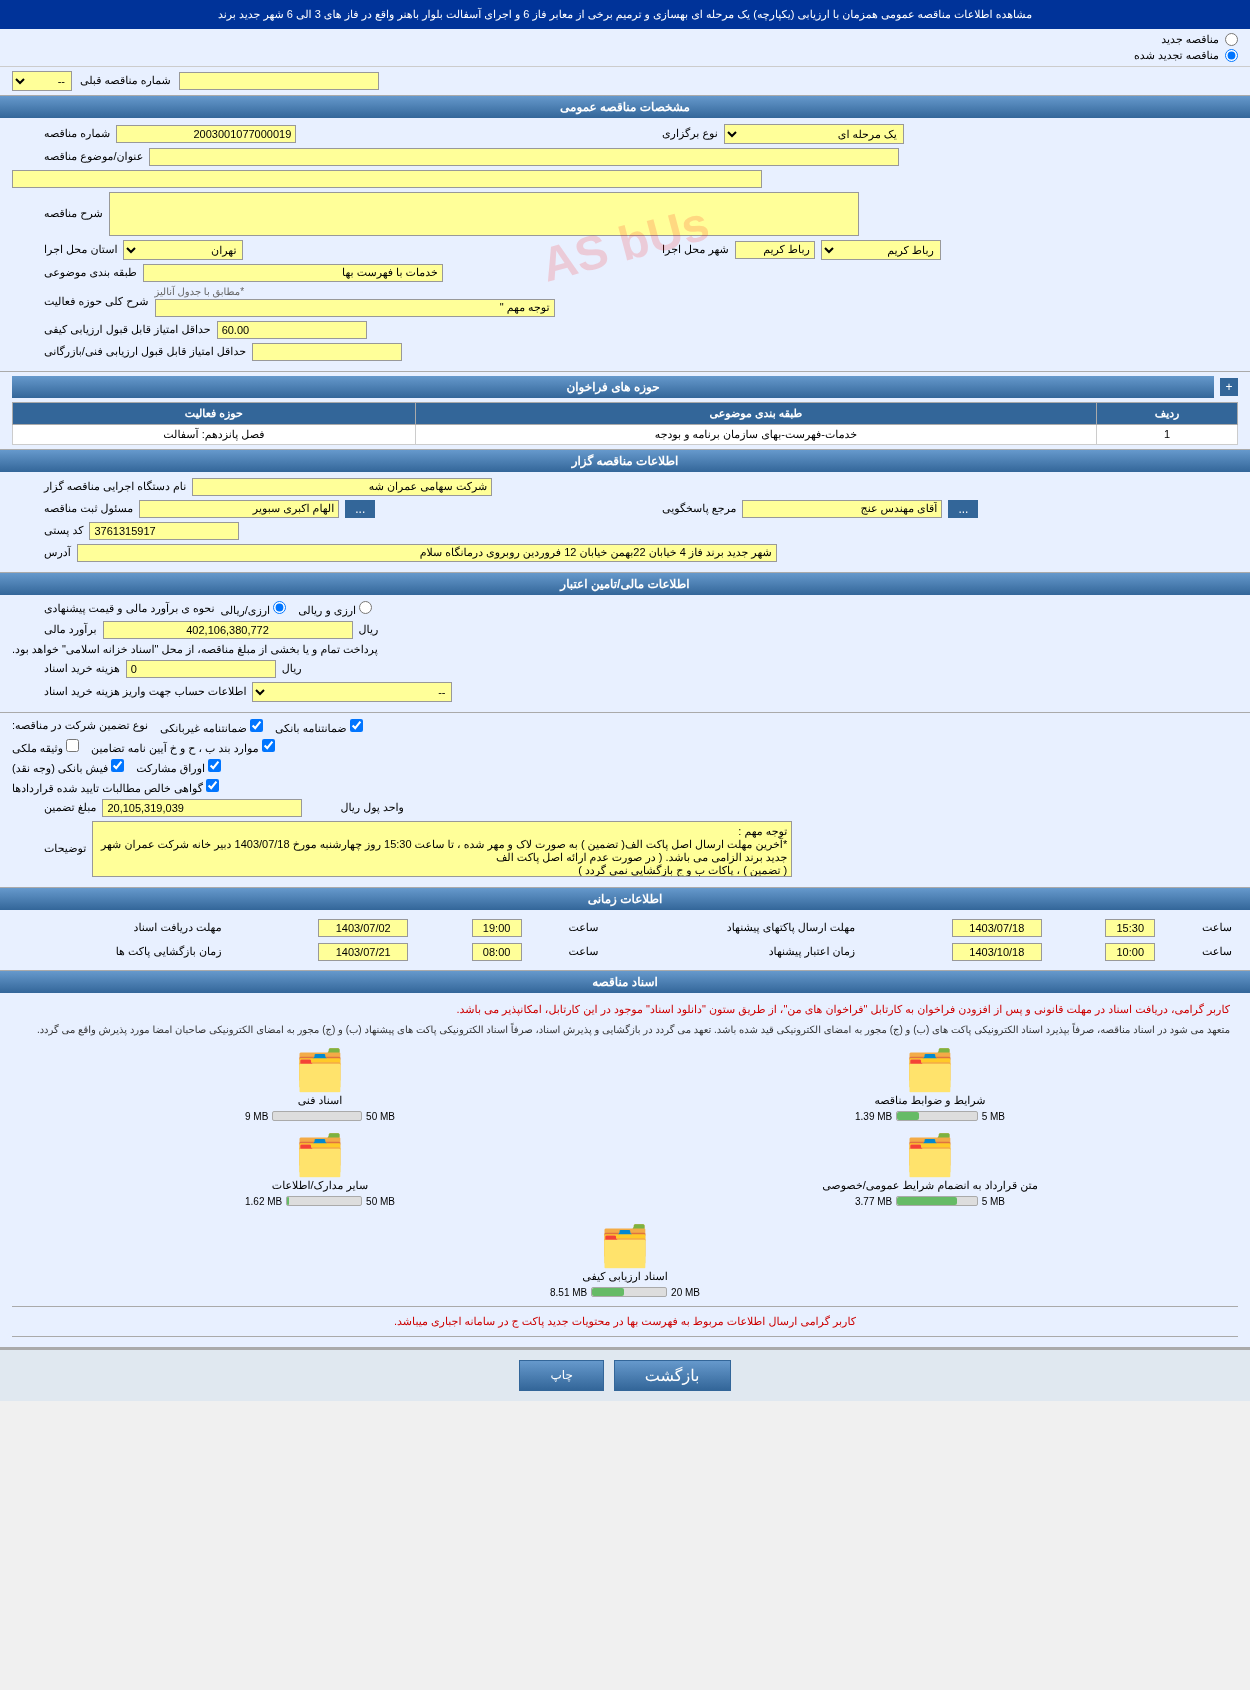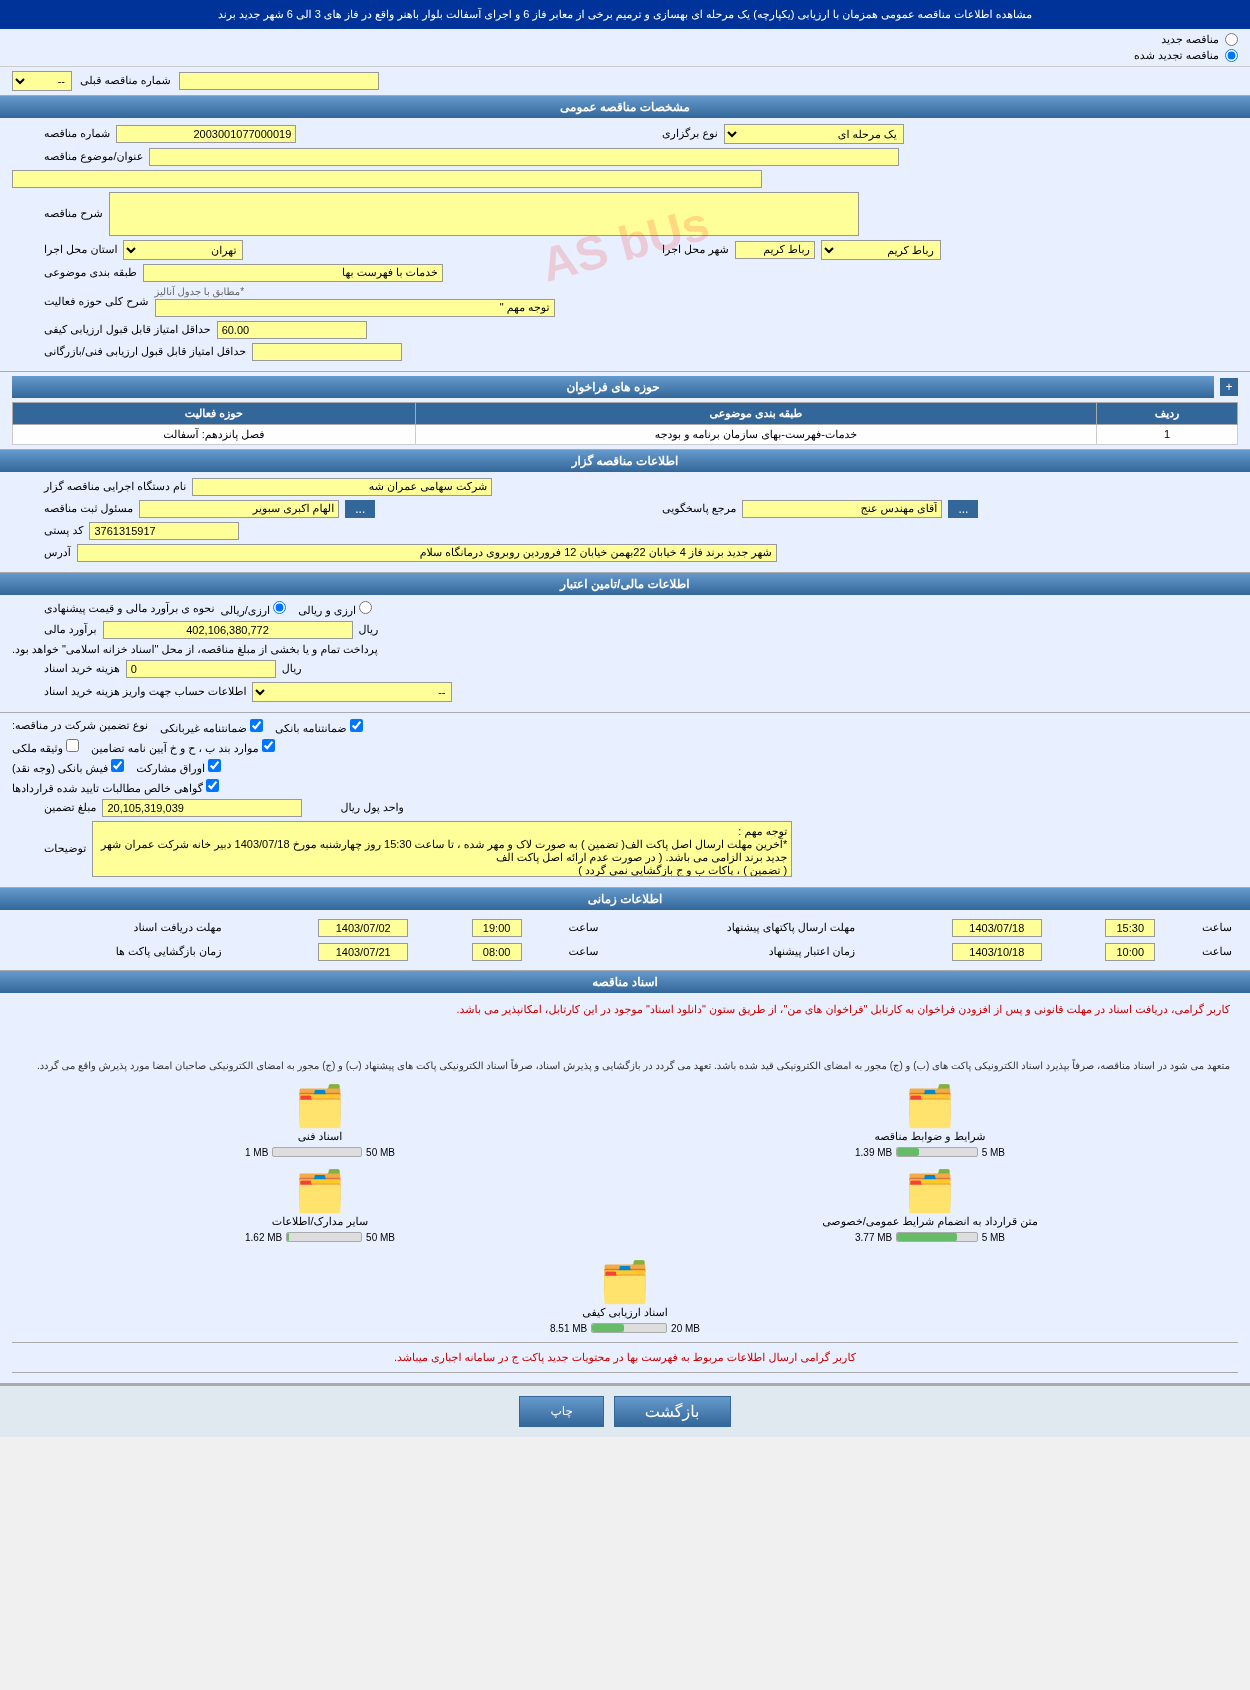--- a/index.html
+++ b/index.html
@@ -540,21 +540,21 @@
         <td><input type="text" class="date-input" value="1403/07/21" style=""></td>
         <td><span>زمان بازگشایی پاکت ها</span></td>
       </tr>
     </tbody>
       </table>
   </div>
 
   <div class="section-header">اسناد مناقصه</div>
   <div class="section-content">
     <div class="note-text">کاربر گرامی، دریافت اسناد در مهلت قانونی و پس از افزودن فراخوان به کارتابل "فراخوان های من"، از طریق ستون "دانلود اسناد" موجود در این کارتابل، امکانپذیر می باشد.</div>
-    <div style="font-size:10px;padding:4px 8px;color:#333;direction:rtl;margin-top:36px;">متعهد می شود در اسناد مناقصه، صرفاً بپذیرد اسناد الکترونیکی پاکت های (ب) و (ج) مجور به امضای الکترونیکی قید شده باشد. تعهد می گردد در بازگشایی و پذیرش اسناد، صرفاً اسناد الکترونیکی پاکت های پیشنهاد (ب) و (ج) مجور به امضای الکترونیکی صاحبان امضا مورد پذیرش واقع می گردد.</div>
+    <div style="font-size:10px;padding:4px 8px;color:#333;direction:rtl;">متعهد می شود در اسناد مناقصه، صرفاً بپذیرد اسناد الکترونیکی پاکت های (ب) و (ج) مجور به امضای الکترونیکی قید شده باشد. تعهد می گردد در بازگشایی و پذیرش اسناد، صرفاً اسناد الکترونیکی پاکت های پیشنهاد (ب) و (ج) مجور به امضای الکترونیکی صاحبان امضا مورد پذیرش واقع می گردد.</div>
 
     <div class="file-grid">
 
       <div class="file-item">
         <div style="text-align:center;">
           <span style="font-size:40px;">🗂️</span>
           <div class="file-label">شرایط و ضوابط مناقصه</div>
         </div>
         <div class="progress-container">
           <span class="progress-label">1.39 MB</span>
@@ -564,21 +564,21 @@
           <span class="progress-label">5 MB</span>
         </div>
       </div>
 
       <div class="file-item">
         <div style="text-align:center;">
           <span style="font-size:40px;">🗂️</span>
           <div class="file-label">اسناد فنی</div>
         </div>
         <div class="progress-container">
-          <span class="progress-label">1 MB</span>
+          <span class="progress-label">9 MB</span>
           <div class="progress-bar-outer">
             <div class="progress-bar-inner" style="width:0%;"></div>
           </div>
           <span class="progress-label">50 MB</span>
         </div>
       </div>
 
       <div class="file-item">
         <div style="text-align:center;">
           <span style="font-size:40px;">🗂️</span>

